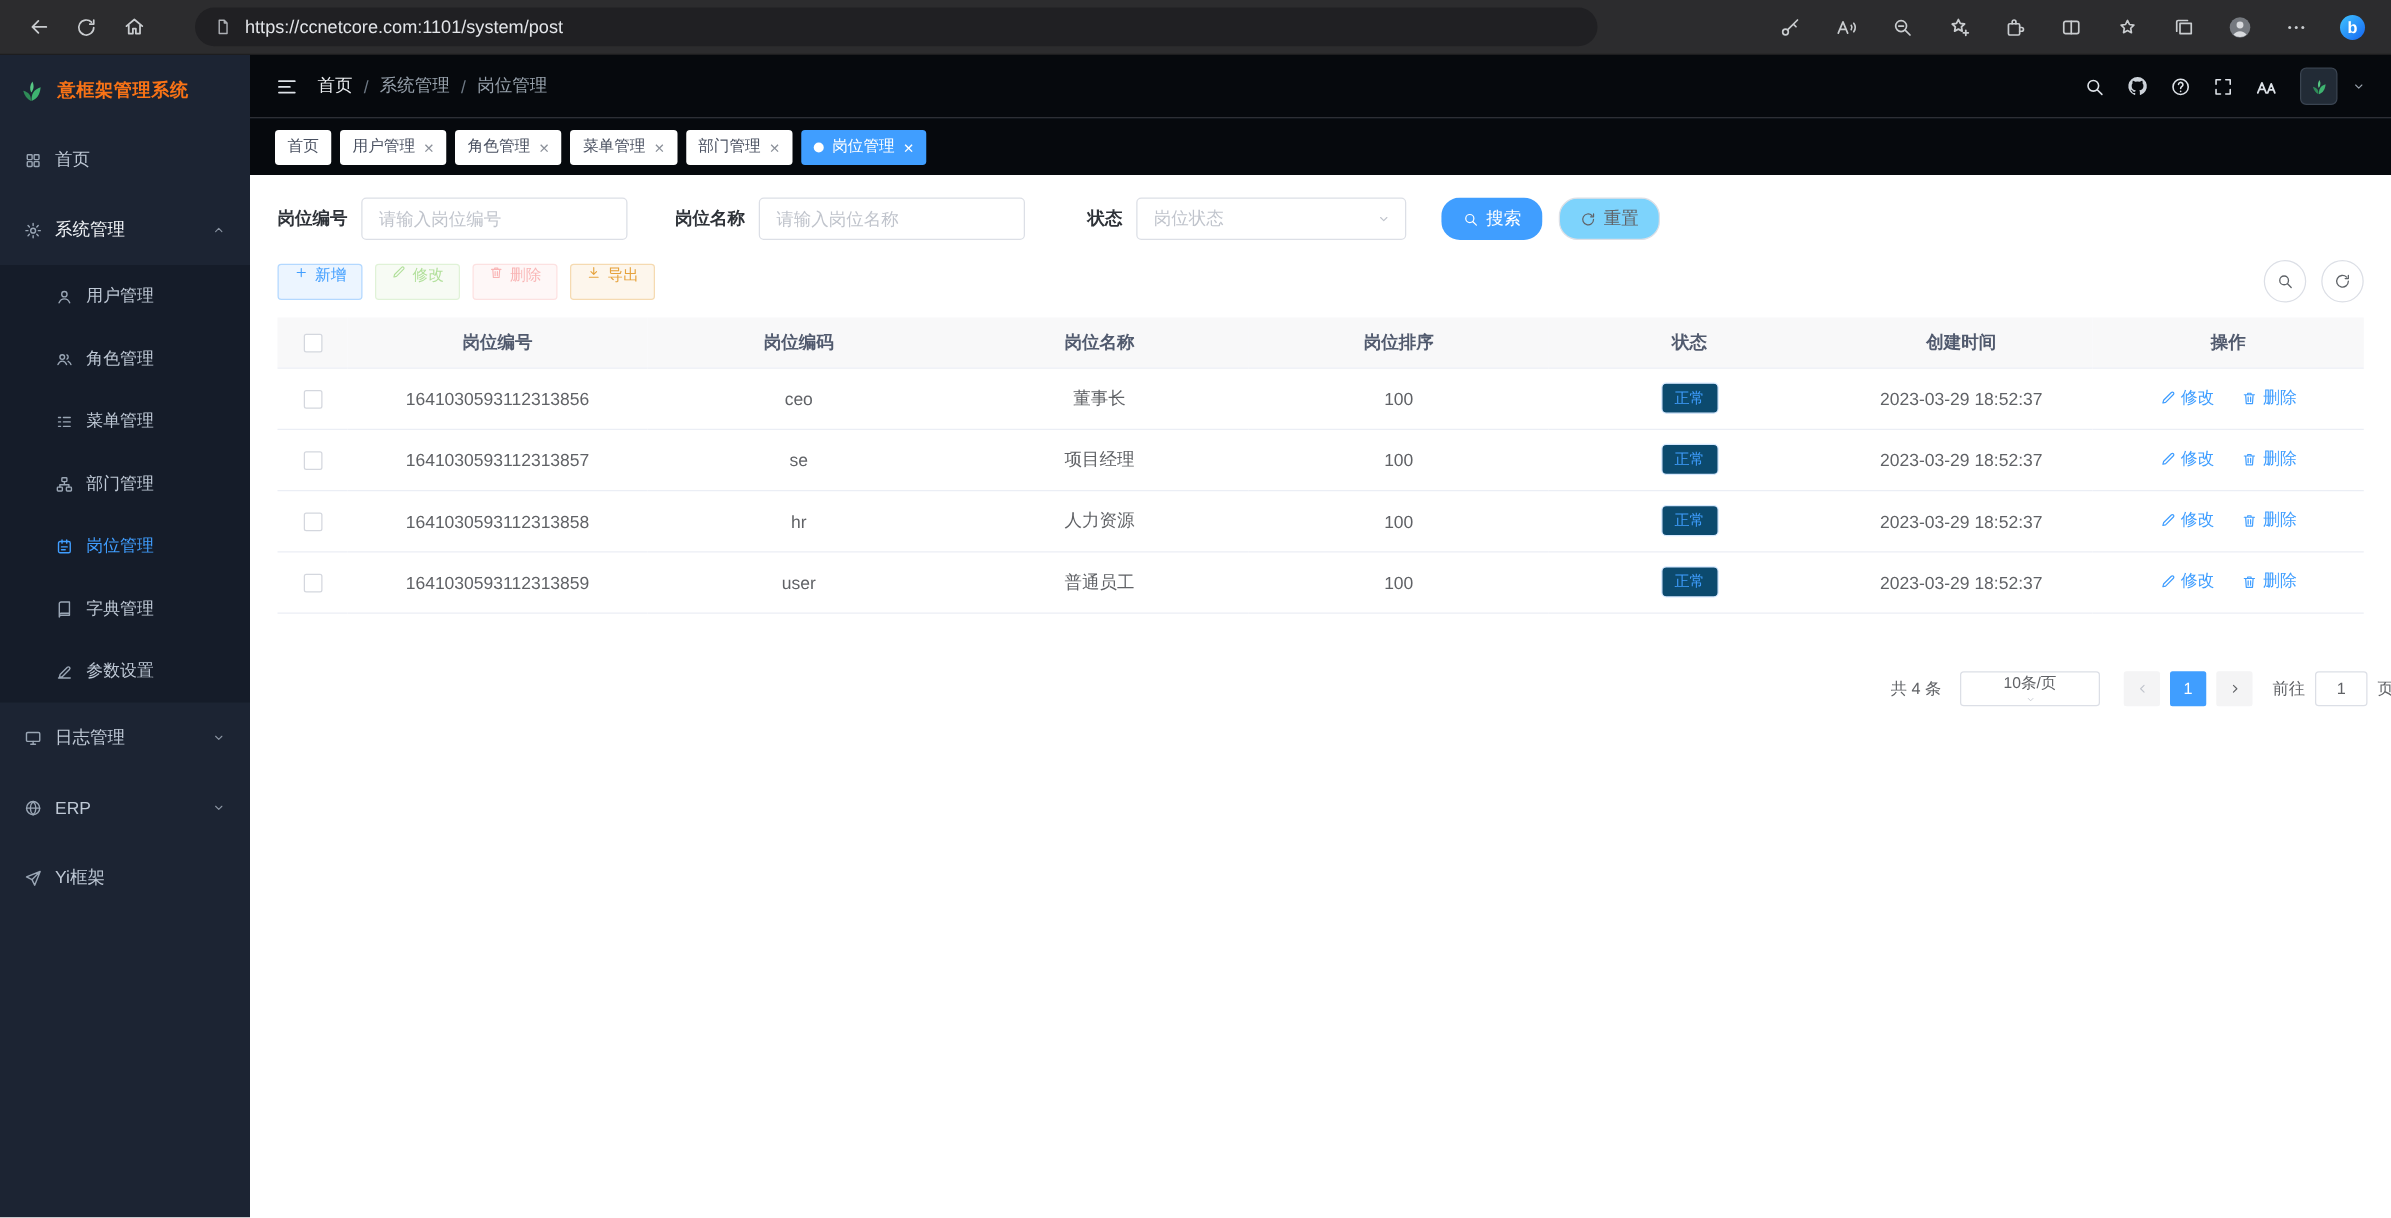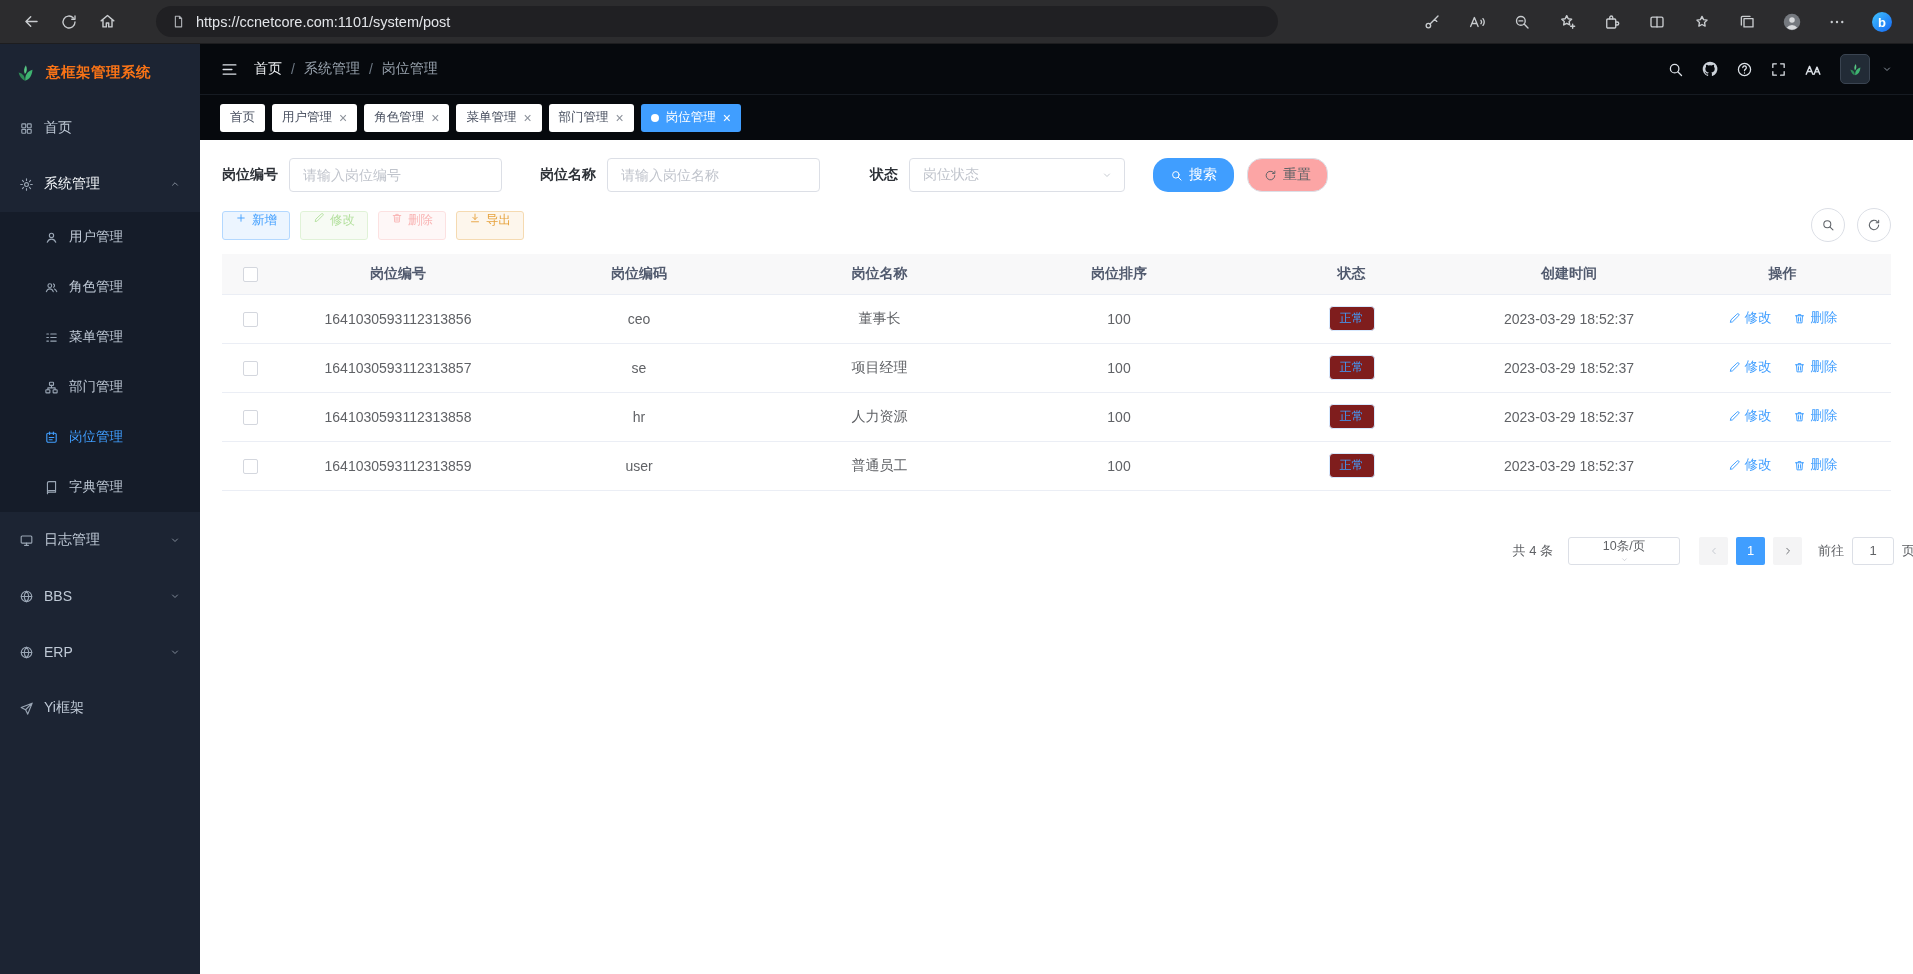--- a/index.html
+++ b/index.html
@@ -54,36 +54,36 @@
   .fgroup{display:flex;align-items:center;gap:11px;}
   .flabel{font-size:14px;font-weight:bold;color:#2e3238;white-space:nowrap;}
   .finput{width:213px;height:34px;border:1px solid #dcdfe6;border-radius:4px;padding:0 13px;font-size:14px;color:#5f6368;outline:none;background:#fff;}
   .finput::placeholder{color:#c0c4cc;}
   .fselect{width:216px;height:34px;border:1px solid #dcdfe6;border-radius:4px;padding:0 11px 0 13px;display:flex;align-items:center;justify-content:space-between;color:#c0c4cc;font-size:14px;cursor:pointer;background:#fff;}
   .fselect .chev{color:#c0c4cc;}
   .g2{margin-left:38px;}
   .g3{margin-left:50px;}
   .btn{height:34px;border-radius:15px;font-size:14px;display:inline-flex;align-items:center;gap:6px;padding:0 16px;cursor:pointer;border:1px solid transparent;white-space:nowrap;}
   .btn-primary{background:#409eff;color:#fff;margin-left:28px;}
-  .btn-plain{background:#fca5a5;border-color:#dcdfe6;color:#606266;margin-left:13px;}
+  .btn-plain{background:#7dd3fc;border-color:#dcdfe6;color:#606266;margin-left:13px;}
 
   .trow{display:flex;align-items:center;margin-bottom:12px;}
   .sbtn{height:29px;border-radius:3px;font-size:12.5px;display:inline-flex;align-items:flex-start;gap:5px;padding:0 12px;cursor:pointer;border:1px solid;margin-right:10px;white-space:nowrap;}
   .sbtn.add{color:#409eff;background:#ecf5ff;border-color:#b3d8ff;}
   .sbtn.edit{color:#67c23a;background:#f0f9eb;border-color:#c2e7b0;opacity:.5;cursor:not-allowed;}
   .sbtn.del{color:#f56c6c;background:#fef0f0;border-color:#fbc4c4;opacity:.5;cursor:not-allowed;}
   .sbtn.exp{color:#e6a23c;background:#fdf6ec;border-color:#f5dab1;}
   .tright{margin-left:auto;display:flex;gap:12px;}
   .cbtn{width:34px;height:34px;border-radius:50%;border:1px solid #dcdfe6;background:#fff;color:#5f6368;display:flex;align-items:center;justify-content:center;cursor:pointer;}
 
   table{width:100%;border-collapse:collapse;table-layout:fixed;font-size:14px;}
   thead th{background:#f8f8f9;color:#515a6e;font-weight:bold;height:40px;border-bottom:1px solid #ebeef5;text-align:center;}
   tbody td{height:49px;color:#606266;border-bottom:1px solid #ebeef5;text-align:center;white-space:nowrap;overflow:hidden;}
   .chk{width:15px;height:15px;border:1px solid #d4d7de;border-radius:2px;background:#fff;display:inline-block;vertical-align:middle;cursor:pointer;}
-  .stag{display:inline-block;padding:3px 10px;font-size:12px;line-height:1.4;color:#409eff;background:#7f1d1d;border:1px solid #d7e9ff;border-radius:4px;}
+  .stag{display:inline-block;padding:3px 10px;font-size:12px;line-height:1.4;color:#409eff;background:#0c4a6e;border:1px solid #d7e9ff;border-radius:4px;}
   .oplink{color:#409eff;display:inline-flex;align-items:center;gap:4px;margin:0 9px;font-size:13.5px;cursor:pointer;}
 
   .pager{display:flex;align-items:center;justify-content:flex-end;margin-top:46px;margin-right:-24px;font-size:13px;color:#606266;}
   .ptotal{margin-right:15px;}
   .psize{width:112px;height:28px;border:1px solid #dcdfe6;border-radius:3px;display:flex;align-items:center;justify-content:space-between;padding:0 9px;color:#606266;cursor:pointer;margin-right:15px;font-size:12.5px;background:#fff;flex-direction:column;}
   .psize .chev{color:#c0c4cc;}
   .pbtn{min-width:29px;height:28px;border-radius:2px;background:#f4f4f5;color:#606266;display:flex;align-items:center;justify-content:center;cursor:pointer;margin:0 4px;font-size:13px;}
   .pbtn.disabled{color:#c0c4cc;}
   .pbtn.on{background:#409eff;color:#fff;}
   .pgoto{margin-left:12px;display:flex;align-items:center;gap:8px;}
@@ -392,35 +392,32 @@
               <use href="#i-post"></use>
             </svg>
           <span>岗位管理</span>
         </div>
         <div class="mi">
           <svg class="si" width="15" height="15" viewBox="0 0 24 24">
               <use href="#i-dict"></use>
             </svg>
           <span>字典管理</span>
         </div>
+        <div class="mi">
+          <svg class="si" width="15" height="15" viewBox="0 0 24 24">
+              <use href="#i-edit"></use>
+            </svg>
+          <span>参数设置</span>
+        </div>
       </div>
       <div class="mi">
         <svg class="si" width="15" height="15" viewBox="0 0 24 24">
             <use href="#i-monitor"></use>
           </svg>
         <span>日志管理</span>
-        <svg class="si chev" width="12" height="12" viewBox="0 0 24 24">
-            <use href="#i-caretdown"></use>
-          </svg>
-      </div>
-      <div class="mi">
-        <svg class="si" width="15" height="15" viewBox="0 0 24 24">
-            <use href="#i-globe"></use>
-          </svg>
-        <span>BBS</span>
         <svg class="si chev" width="12" height="12" viewBox="0 0 24 24">
             <use href="#i-caretdown"></use>
           </svg>
       </div>
       <div class="mi">
         <svg class="si" width="15" height="15" viewBox="0 0 24 24">
             <use href="#i-globe"></use>
           </svg>
         <span>ERP</span>
         <svg class="si chev" width="12" height="12" viewBox="0 0 24 24">

